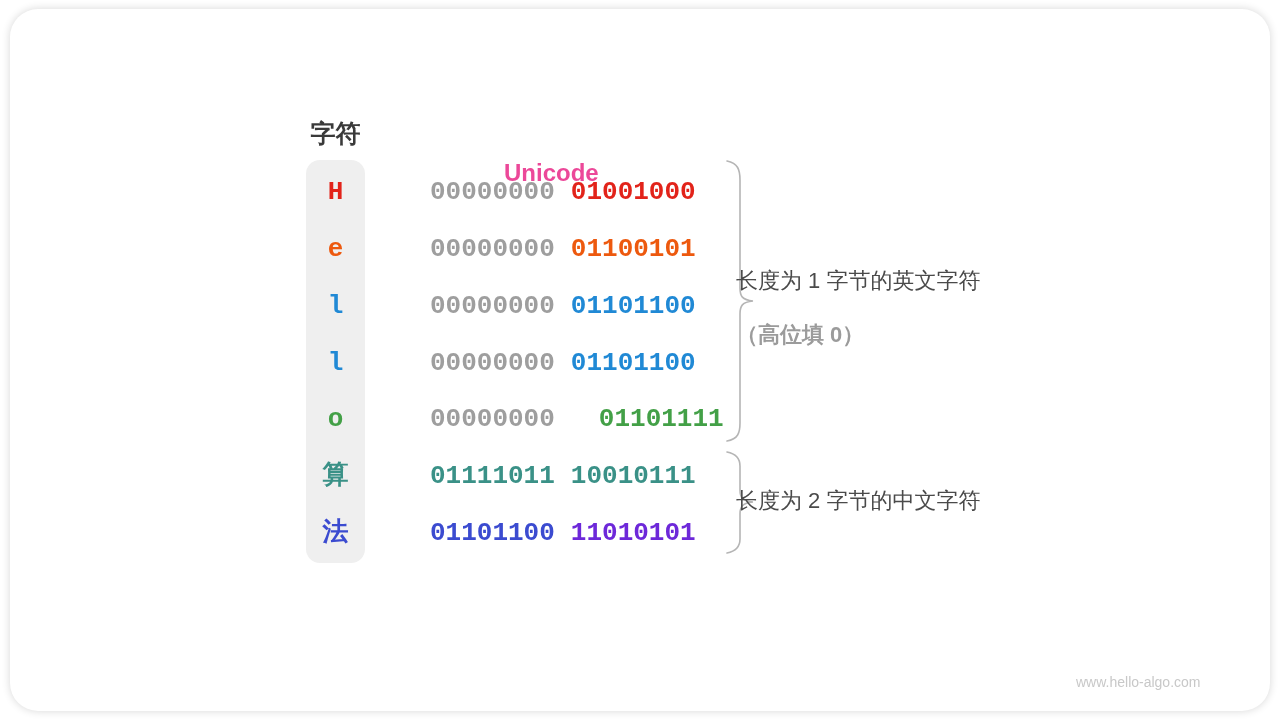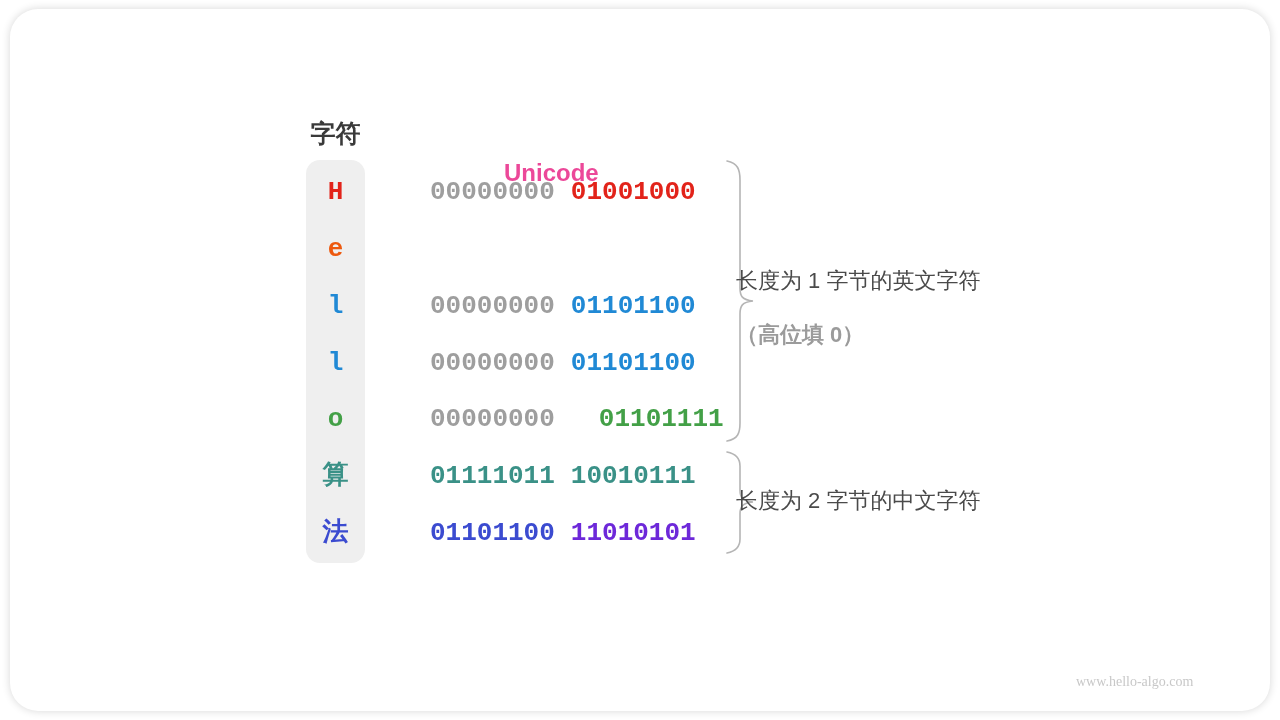--- a/index.html
+++ b/index.html
@@ -67,21 +67,21 @@
   }
   .annotation .sub {
     margin-top: 25px;
     color: #9b9b9b; font-weight: 700;
   }
   .ann-1 { top: 266px; }
   .ann-2 { top: 486px; }
 
   .watermark {
     position: absolute; left: 1076px; top: 674px;
-    font-family: Liberation Serif, serif;
+    font-family: Liberation Sans, sans-serif;
     font-size: 14px; color: #c8c8c8;
   }
 </style>
 </head>
 <body>
 
 <div class="stage">
   <div class="card"></div>
 
   <div class="content">
@@ -92,20 +92,21 @@
     <div class="char-band"></div>
 
     <div>
   <div class="row" style="top: 176px;">
     <span class="char" style="color: rgb(226, 35, 26);">H</span>
     <span class="bits"><span class="byte" style="color: rgb(158, 158, 158);">00000000</span><span class="byte" style="color: rgb(226, 35, 26);">01001000</span></span>
   </div>
 
   <div class="row" style="top: 233px;">
     <span class="char" style="color: rgb(237, 89, 14);">e</span>
+    <span class="bits"><span class="byte" style="color: rgb(158, 158, 158);">00000000</span><span class="byte" style="color: rgb(237, 89, 14);">01100101</span></span>
   </div>
 
   <div class="row" style="top: 290px;">
     <span class="char" style="color: rgb(32, 137, 213);">l</span>
     <span class="bits"><span class="byte" style="color: rgb(158, 158, 158);">00000000</span><span class="byte" style="color: rgb(32, 137, 213);">01101100</span></span>
   </div>
 
   <div class="row" style="top: 347px;">
     <span class="char" style="color: rgb(32, 137, 213);">l</span>
     <span class="bits"><span class="byte" style="color: rgb(158, 158, 158);">00000000</span><span class="byte" style="color: rgb(32, 137, 213);">01101100</span></span>

